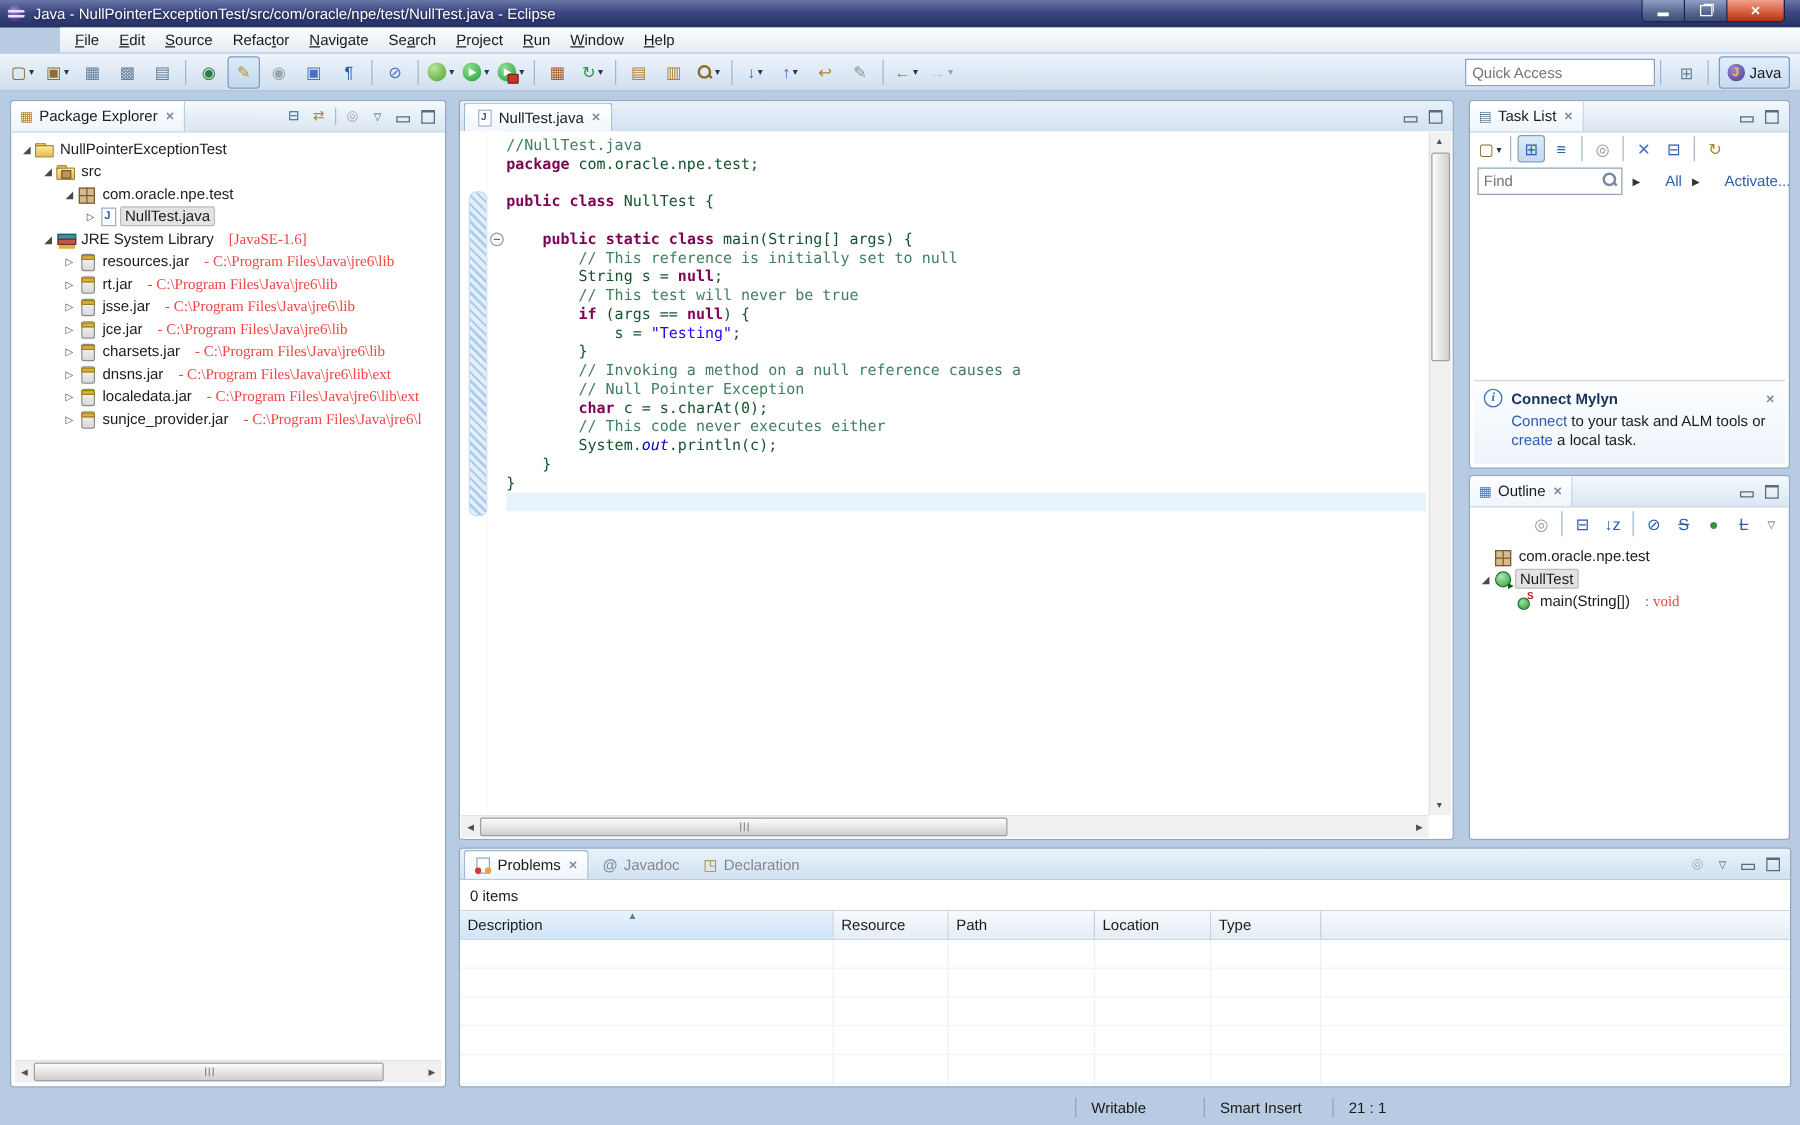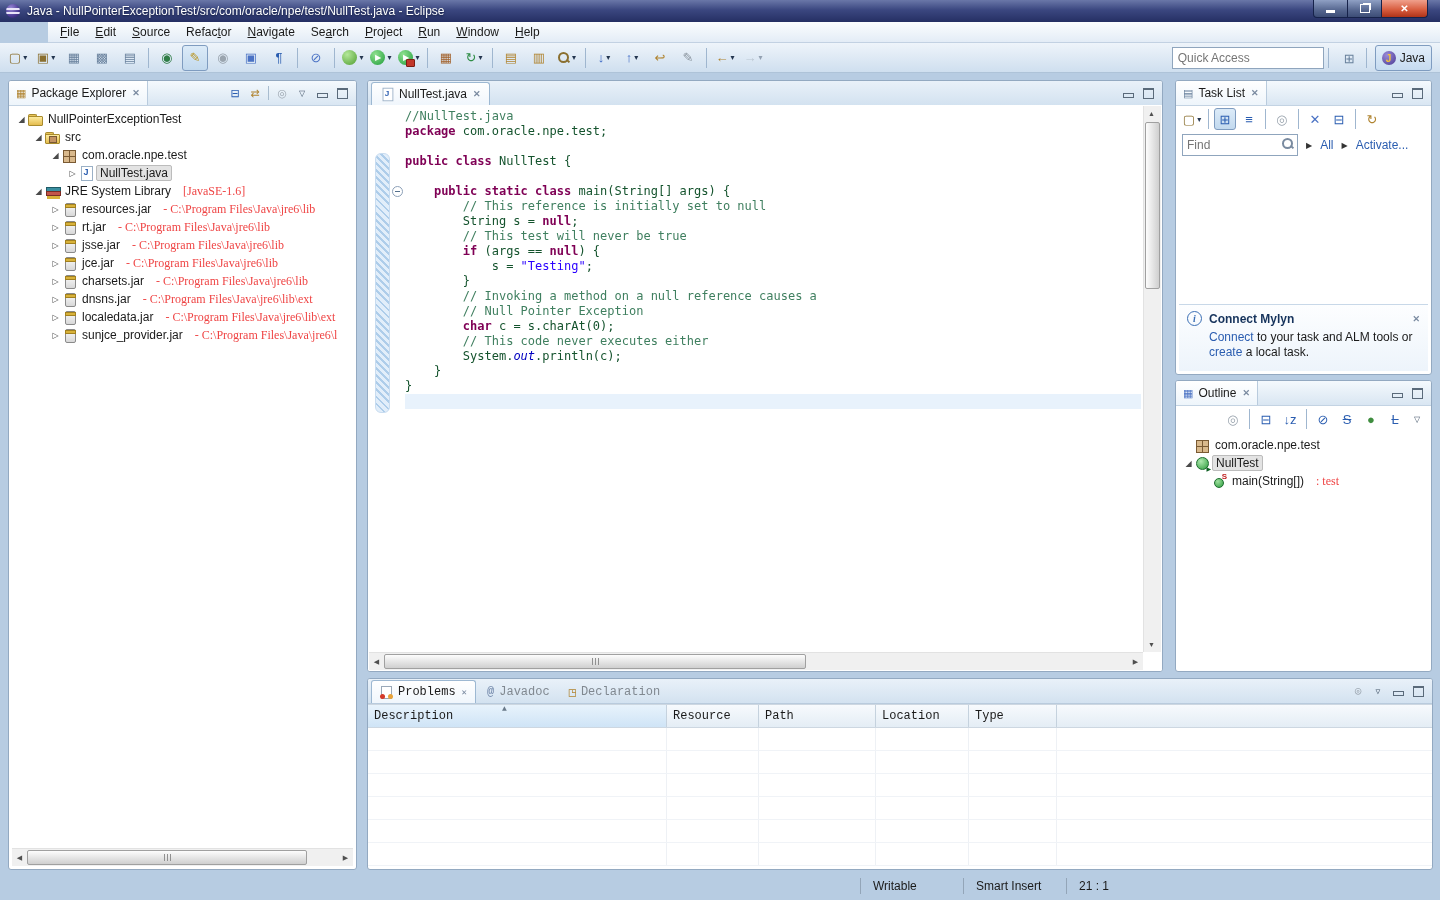--- a/index.html
+++ b/index.html
@@ -116,21 +116,21 @@
   .hthumb:after{content:"";position:absolute;left:50%;top:3px;width:1px;height:7px;background:#909090;box-shadow:-3px 0 0 #909090,3px 0 0 #909090;}
   .vscroll .sarrow.up{position:absolute;top:0;left:0;}
   .vscroll .sarrow.down{position:absolute;bottom:0;left:0;}
 
   
   .tl-toolbar{height:26px;display:flex;align-items:center;padding-left:4px;border-bottom:none;}
   .tl-findrow{height:26px;display:flex;align-items:center;padding-left:6px;}
   .find-input{width:92px;height:18px;border:1px solid #8fa5bd;font-family:"Liberation Sans",sans-serif;font-size:12px;padding:1px 18px 1px 4px;color:#888;}
   .find-wrap{position:relative;display:inline-block;}
   .find-wrap .mag{position:absolute;right:4px;top:4px;}
-  .scope{color:#2a5db0;margin-left:8px;text-align:right;}
+  .scope{color:#2a5db0;margin-left:20px;text-align:right;}
   .scope-arrow{font-size:8px;color:#333;margin-left:8px;}
   .mylyn{position:absolute;left:3px;right:3px;top:223px;height:66px;border-top:1px solid #c8d8e8;background:linear-gradient(#fdfeff,#edf4fb);}
   .mylyn-title-row{display:flex;align-items:center;padding:6px 8px 2px 8px;}
   .mylyn-title{font-weight:bold;color:#16335c;margin-left:7px;flex:1;}
   .mylyn-body{padding:2px 10px 0 30px;line-height:15px;}
   .link{color:#2a5db0;}
 
   
   .ptab{height:22px;display:flex;align-items:center;padding:0 8px;margin-left:3px;white-space:nowrap;color:#808890;}
   .ptab.active{background:linear-gradient(#ffffff,#f0f6fc);border:1px solid #9db8d2;border-bottom:none;border-radius:3px 3px 0 0;color:#1a1a1a;}
@@ -588,26 +588,26 @@
         </div>
         <div class="trow" style="padding-left: 6px;">
           <span class="arrow">◢</span>
           <span class="ic ic-class-run"></span>
           <span class="tlabel sel">NullTest</span>
         </div>
         <div class="trow" style="padding-left: 23px;">
           <span class="arrow"></span>
           <span class="ic ic-method-static"></span>
           <span class="tlabel">main(String[])</span>
-          <span class="tlabel2">: test</span>
+          <span class="tlabel2">: void</span>
         </div>
       </div>
   </div>
 
-  <div class="panel" style="left:367px;top:678px;width:1066px;height:192px;font-family:Liberation Mono, monospace;">
+  <div class="panel" style="left:367px;top:678px;width:1066px;height:192px;">
     <div class="tabstrip" id="problems-tabs">
       <span class="ptab active">
           <span class="picon ic-problems"></span>
           <span>Problems</span>
           <span class="tclose">✕</span>
         </span>
         <span class="ptab">
           <span class="picon ic-javadoc">@</span>
           <span>Javadoc</span>
         </span>
@@ -623,20 +623,21 @@
             <span class="pmenu-g">▽</span>
           </span>
         <span class="pbtn">
             <i class="pmin-g"></i>
           </span>
         <span class="pbtn">
             <i class="pmax-g"></i>
           </span>
       </span>
     </div>
+    <div class="items-summary">0 items</div>
     <div class="ptable-head" id="ptable-head">
         <div class="pcol sorted" style="width: 299px;">
           <span>Description</span>
           <span class="sortarr">▲</span>
         </div>
         <div class="pcol" style="width: 92px;">
           <span>Resource</span>
         </div>
         <div class="pcol" style="width: 117px;">
           <span>Path</span>

